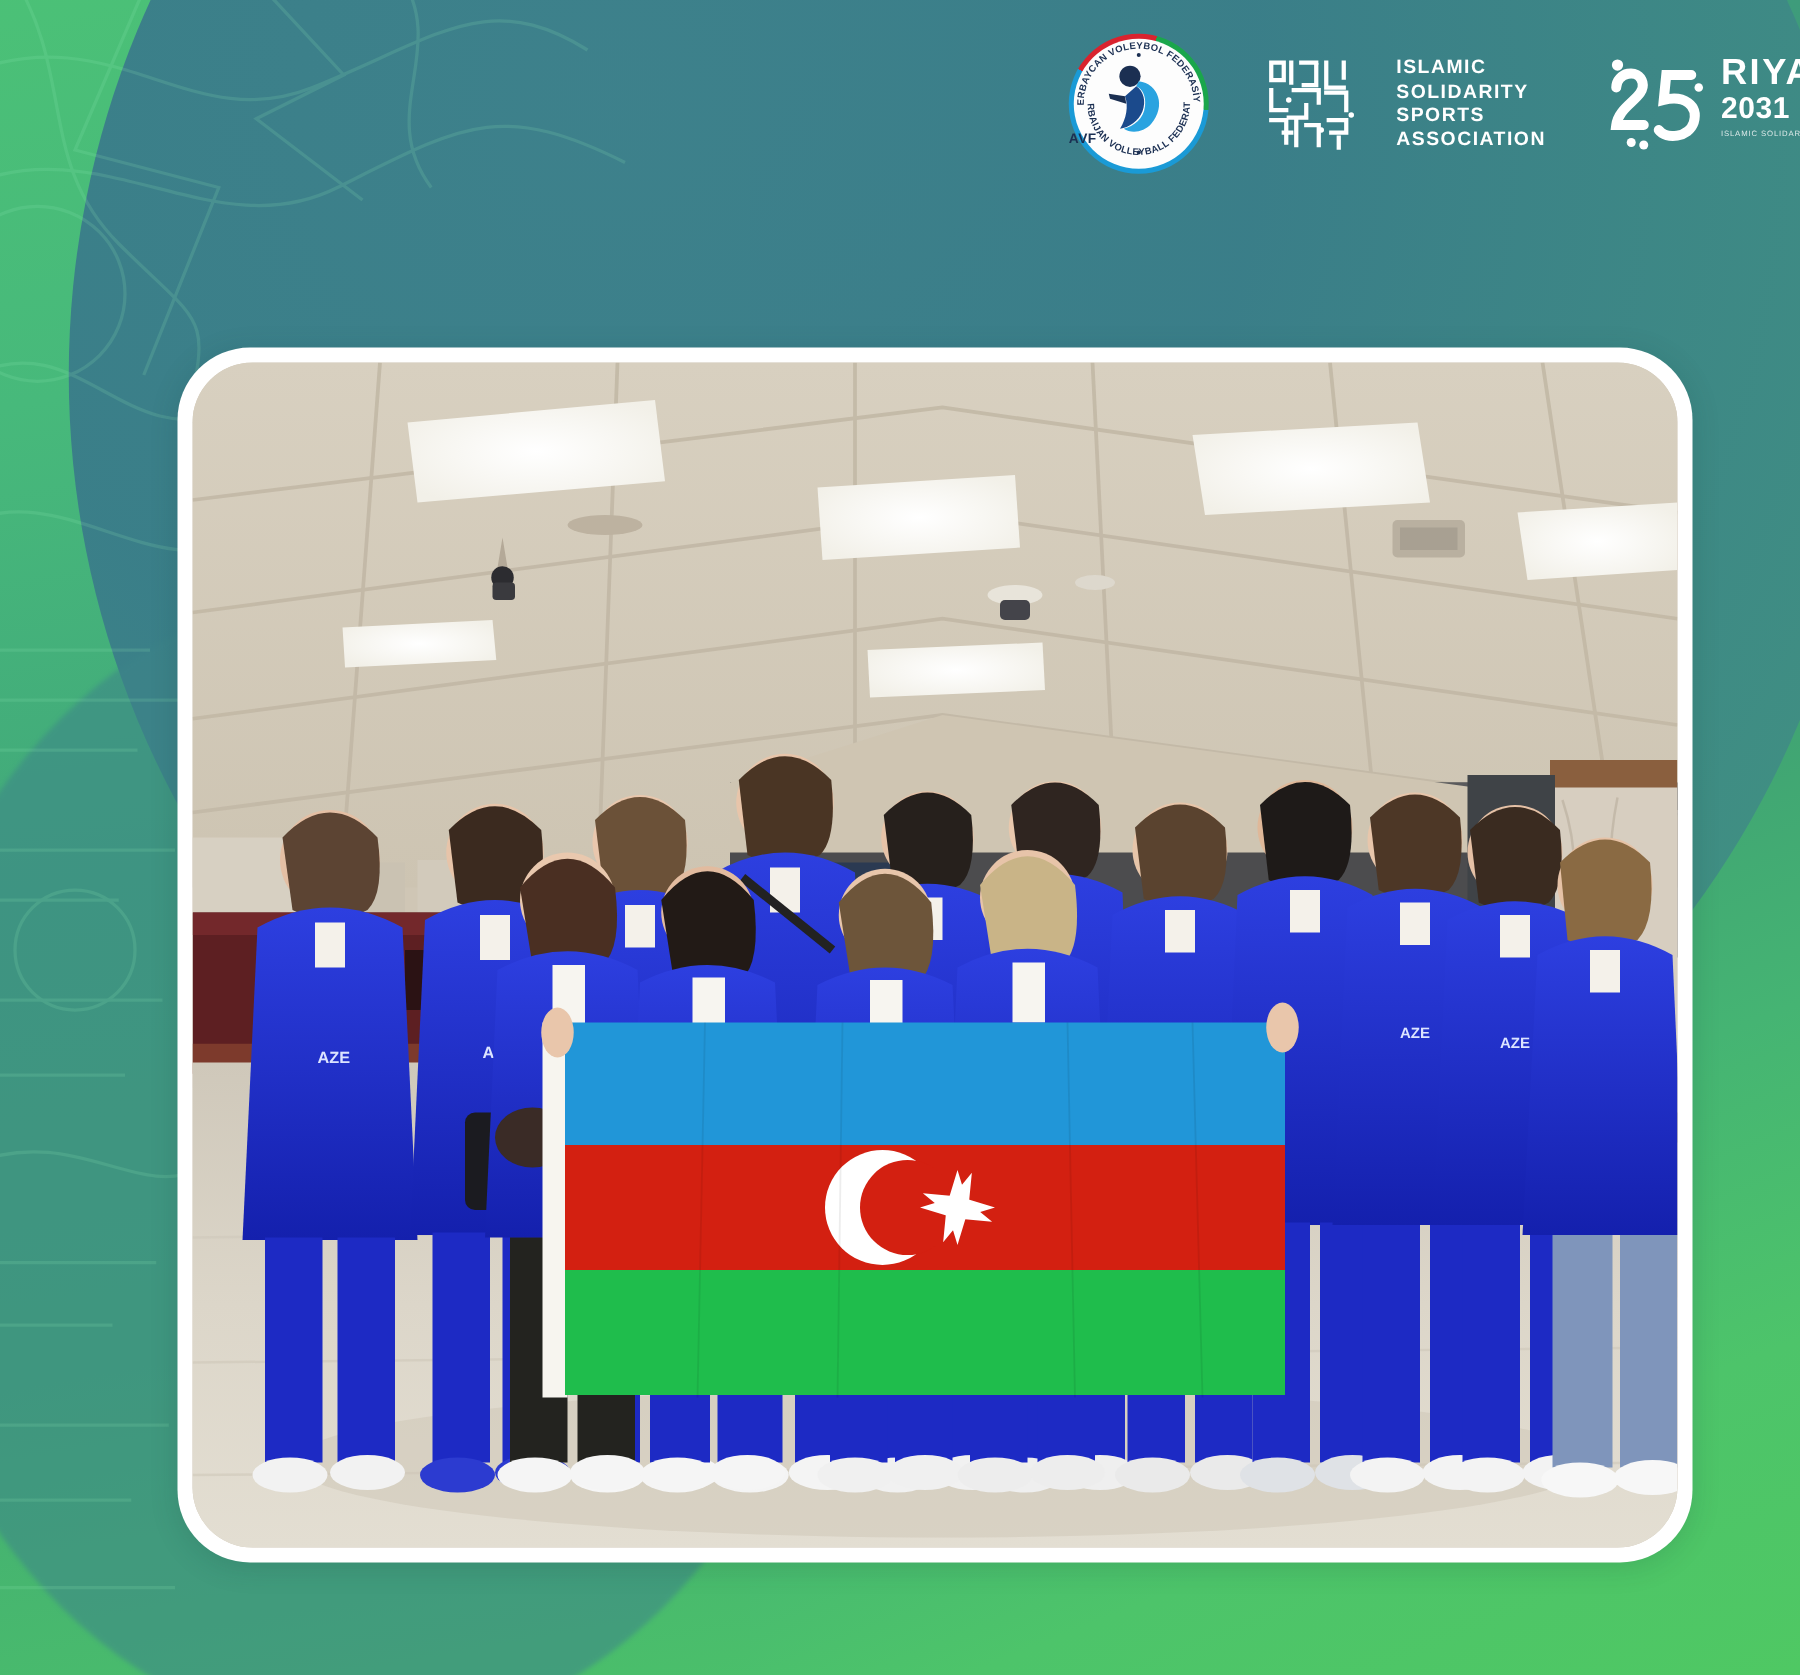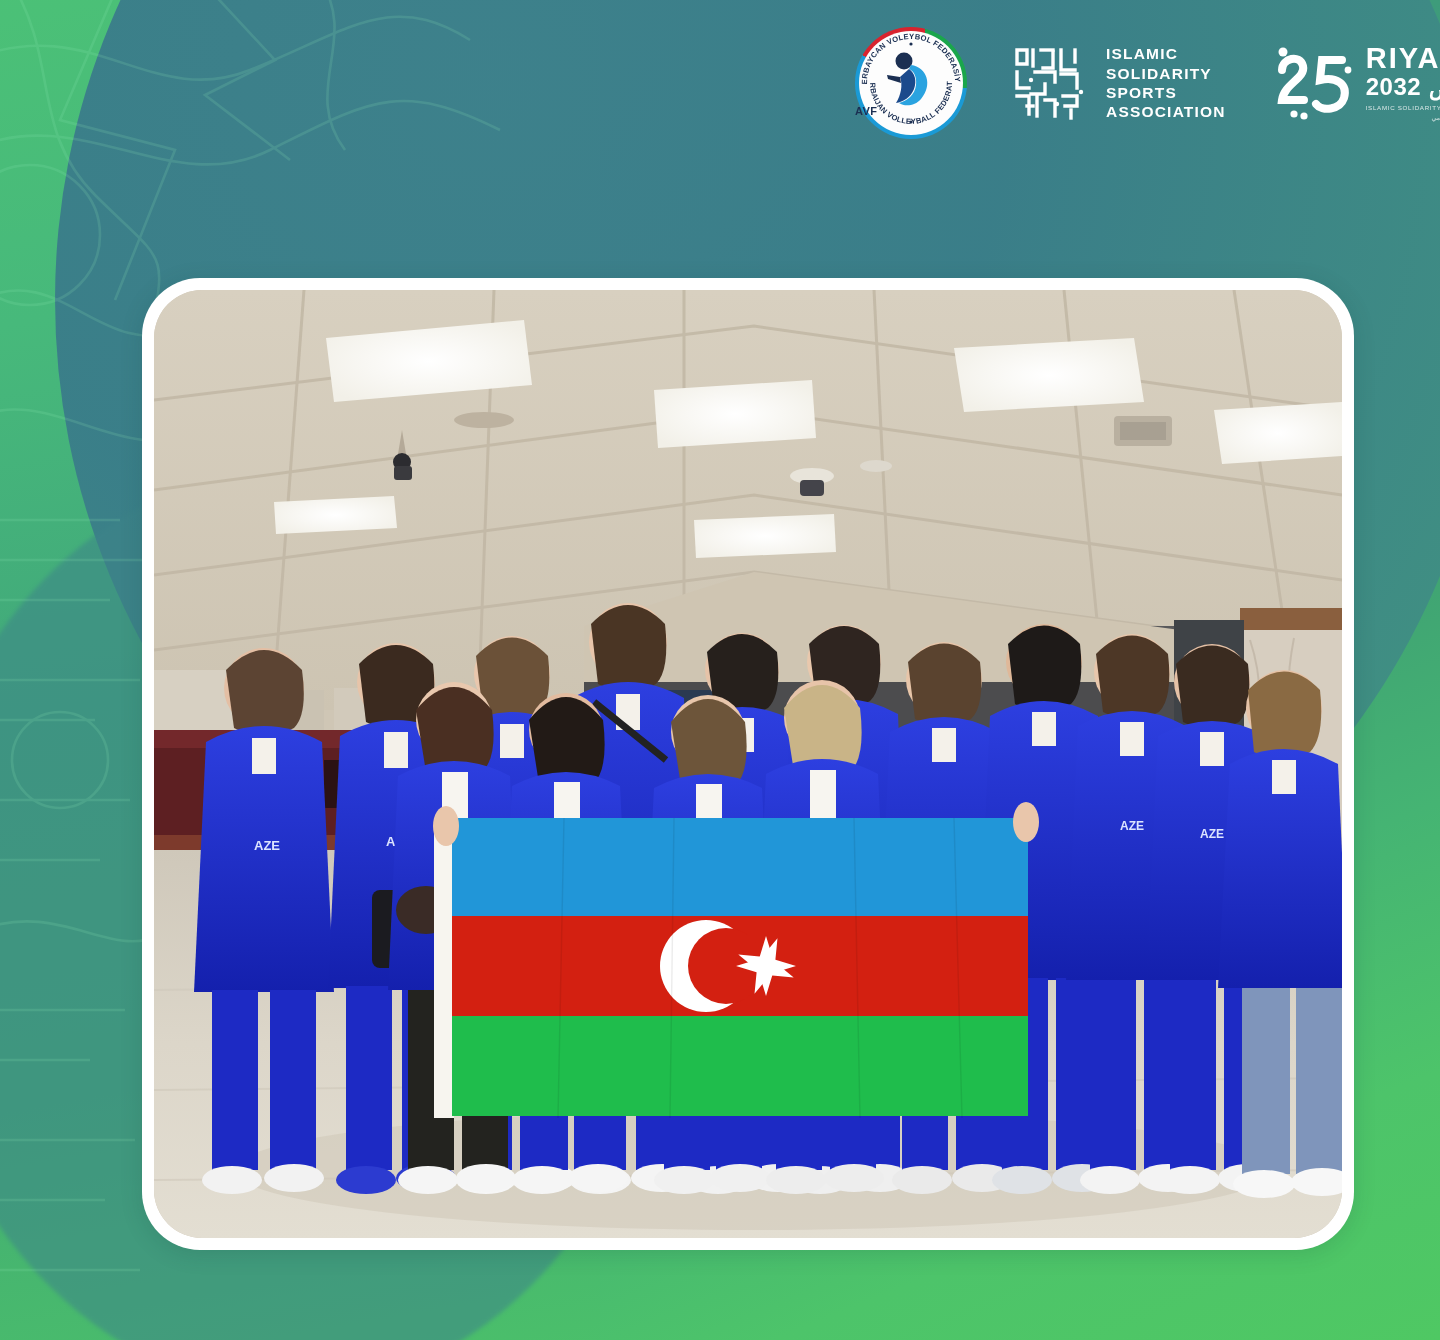--- a/index.html
+++ b/index.html
@@ -79,21 +79,21 @@
     position:absolute; left:0; right:0; bottom:22px; text-align:left;
     font-size:11px; font-weight:bold; color:#1b2f52; letter-spacing:.4px;
   }
 
   .logo-sep{
     width:1px; height:84px; background:rgba(255,255,255,.30);
     margin:0 22px;
   }
 
   
-  .issa{ display:flex; align-items:center; gap:17px; flex:0 0 auto; }
+  .issa{ display:flex; align-items:center; gap:28px; flex:0 0 auto; }
   .issa-mark{ width:78px; height:78px; flex:0 0 auto; }
   .issa-mark svg{ width:100%; height:100%; display:block; }
   .issa-words{
     color:#ffffff; font-size:15.5px; font-weight:bold;
     letter-spacing:1.2px; line-height:1.25; text-transform:uppercase;
   }
 
   
   .riy{ display:flex; align-items:center; gap:10px; flex:0 0 auto; }
   .riy-mark{ width:86px; height:86px; flex:0 0 auto; }
@@ -250,21 +250,21 @@
           <circle cx="13" cy="12" r="4.5"></circle>
           <circle cx="24" cy="74" r="3.6"></circle>
           <circle cx="34" cy="76" r="3.6"></circle>
           <circle cx="78" cy="30" r="3.4"></circle>
         </g>
       </svg>
     </div>
     <div class="riy-words">
       <div class="riy-city">RIYADH</div>
       <div class="riy-row">
-        <div class="riy-year">2032</div>
+        <div class="riy-year">2031</div>
         <div class="riy-ar">الرياض</div>
       </div>
       <div class="riy-sub">
         <div>ISLAMIC SOLIDARITY GAMES</div>
         <div>دورة التضامن الإسلامي</div>
       </div>
     </div>
   </div>
 </div>
 

